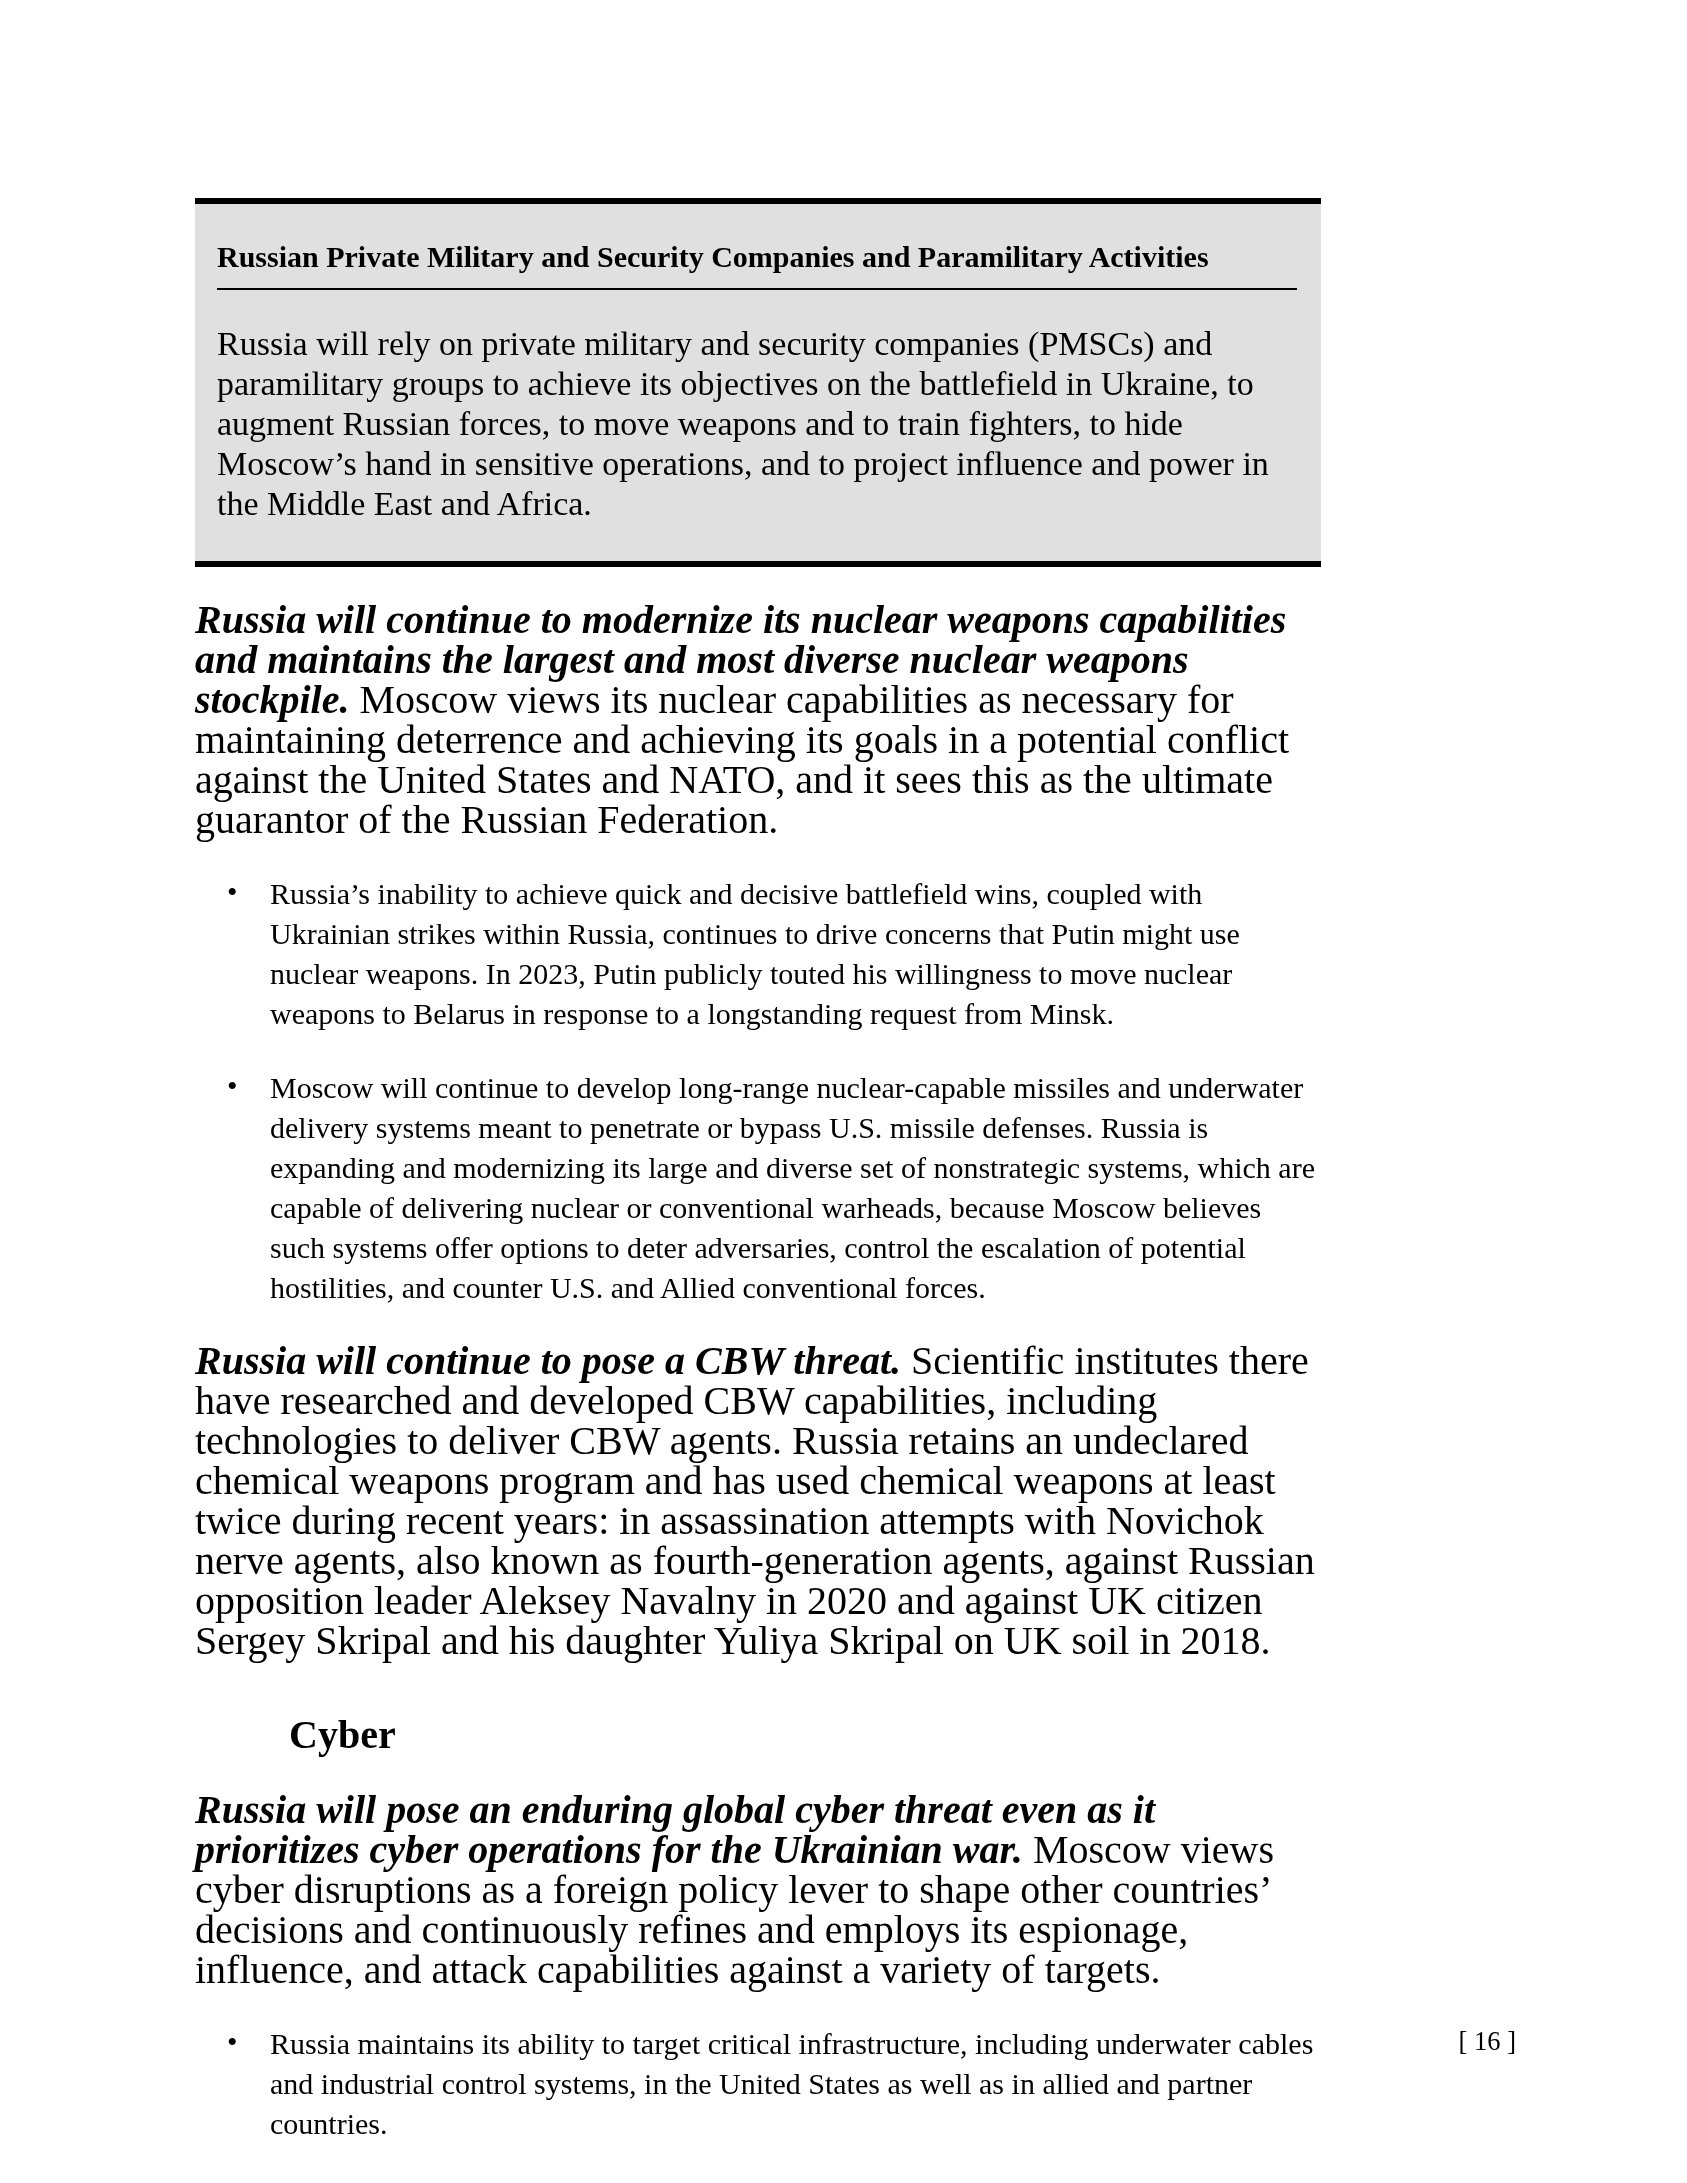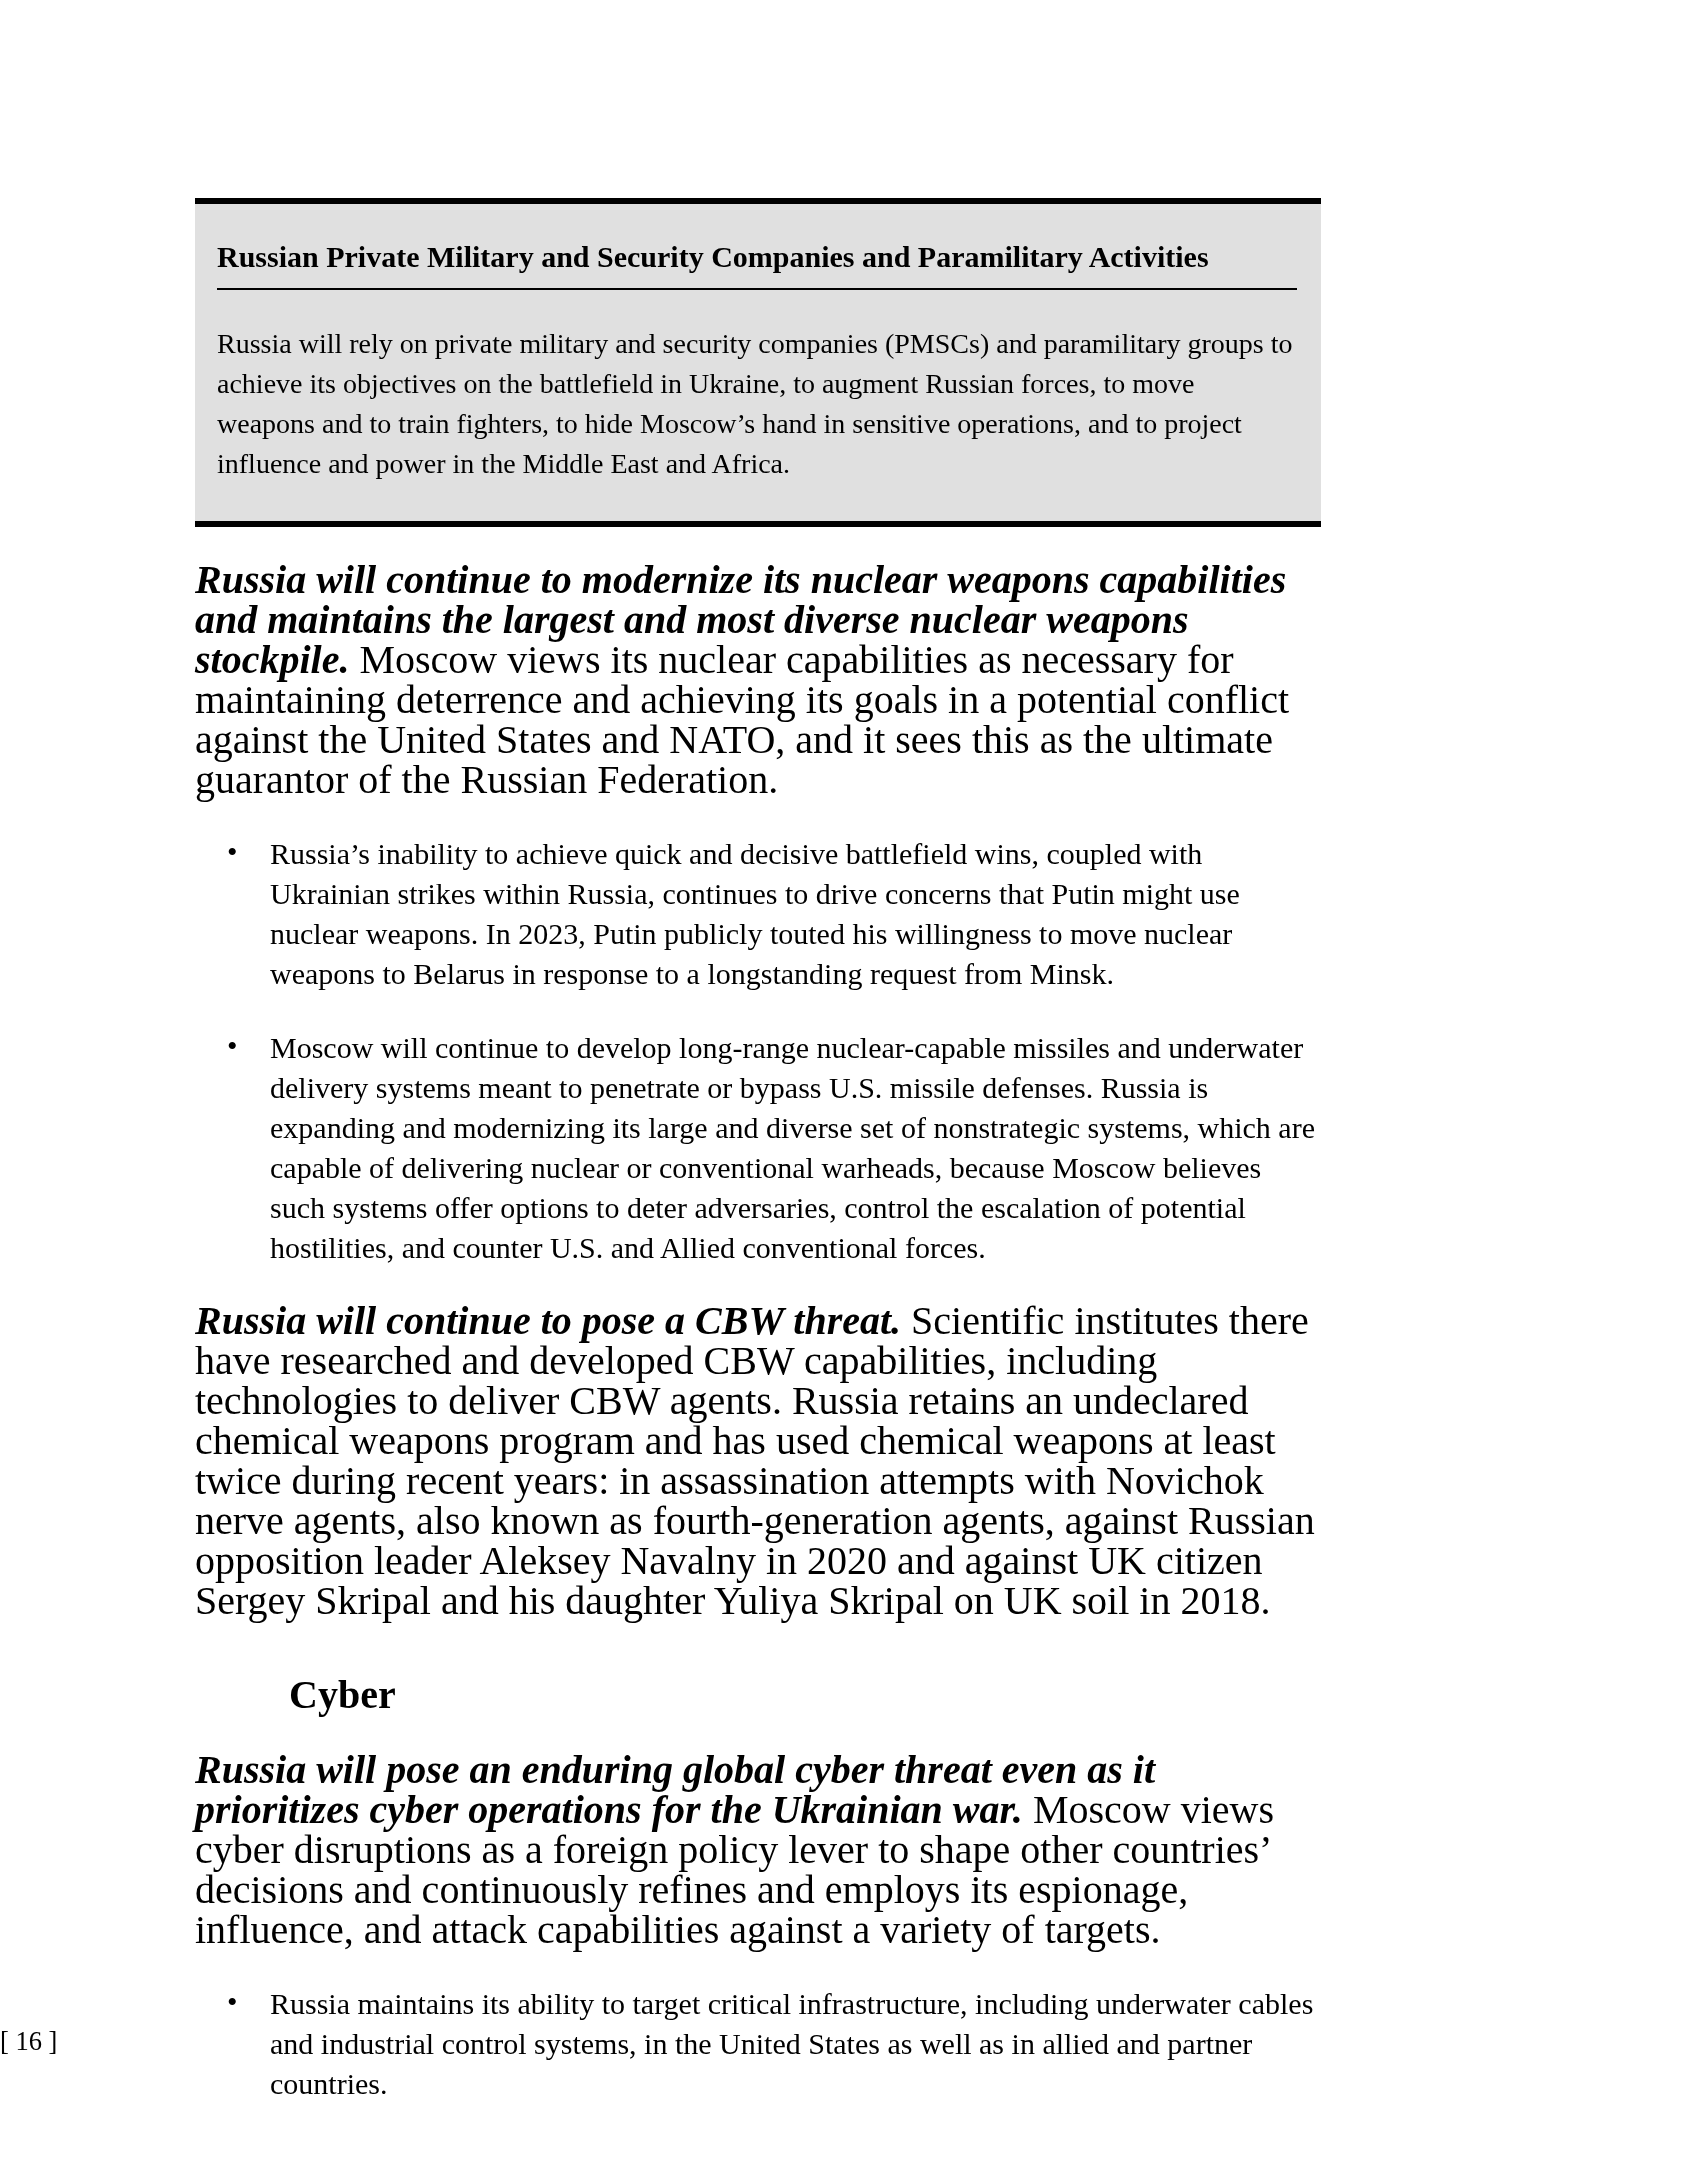--- a/index.html
+++ b/index.html
@@ -29,21 +29,21 @@
   .callout-title {
     margin: 0;
     font-size: 30px;
     font-weight: bold;
     line-height: 1.25;
     border-bottom: 2.6px solid #000000;
     padding-bottom: 12px;
   }
   .callout-body {
     margin: 34px 0 0 0;
-    font-size: 28px;
+    font-size: 34px;
     line-height: 40px;
   }
   .section-heading {
     margin: 52px 0 0 94px;
     font-size: 40px;
     line-height: 44px;
     font-weight: bold;
   }
   .para {
     margin: 33px 0 0 0;
@@ -70,21 +70,21 @@
     position: absolute;
     left: 32px;
     top: -1.3px;
     font-size: 30px;
   }
   .page-number {
     position: absolute;
     left: 0;
     right: 0;
     top: 2026px;
-    text-align: left;
+    text-align: right;
     font-size: 26.5px;
   }
 </style>
 </head>
 <body>
 
 <div class="page">
   <div class="content">
 
     <section class="callout">

